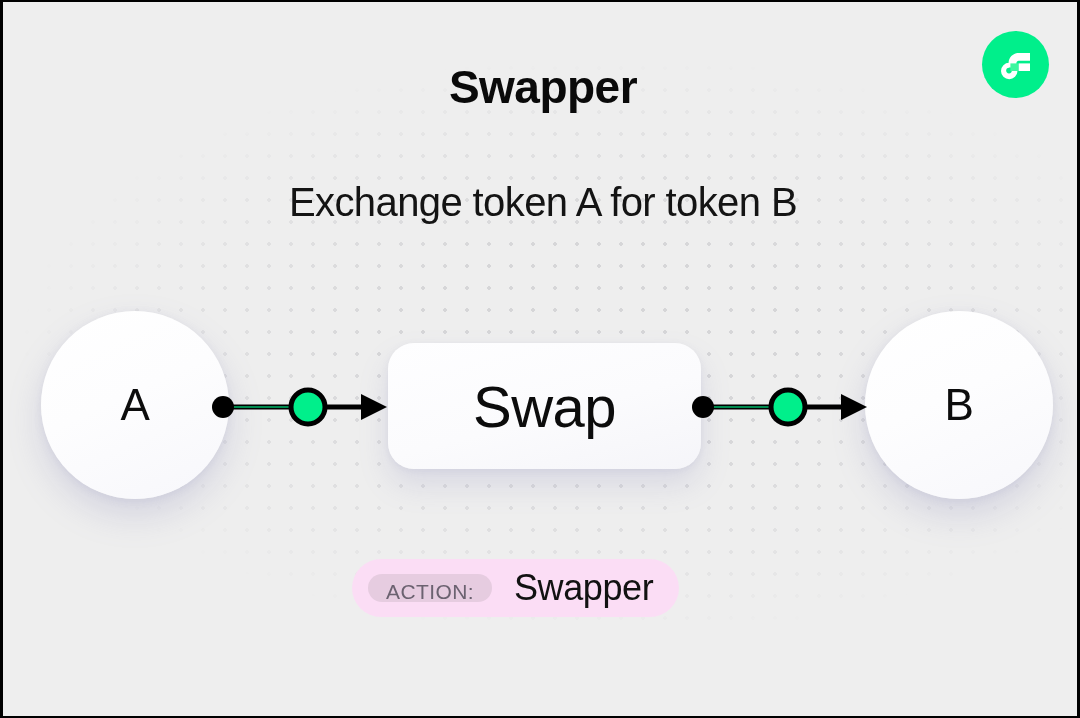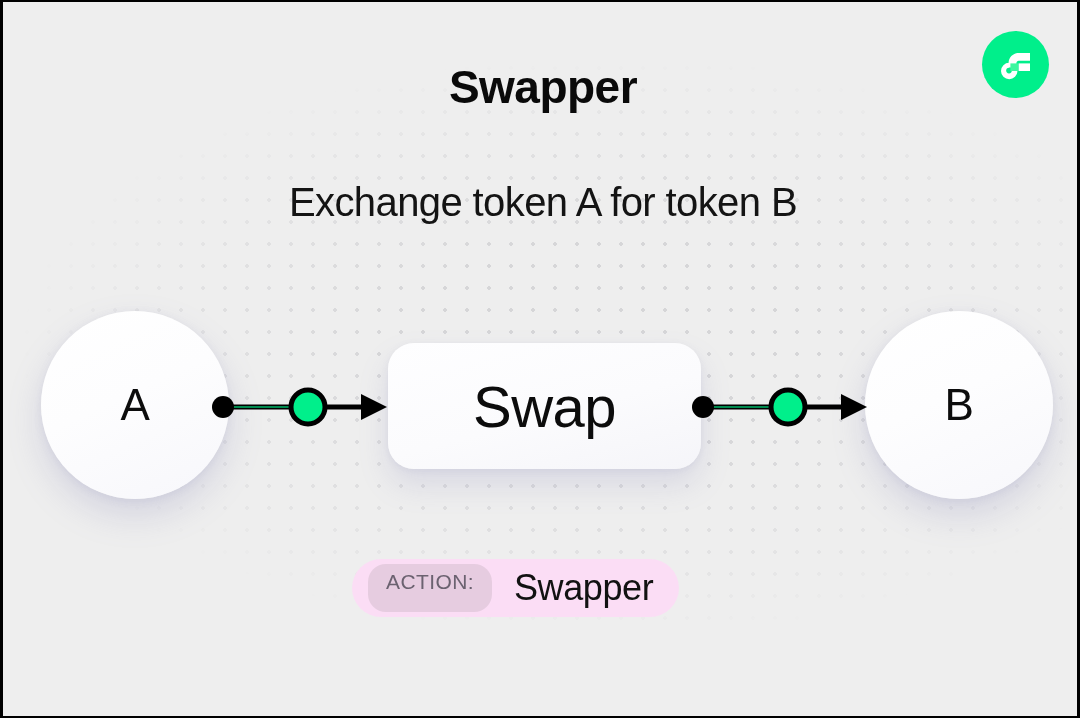--- a/index.html
+++ b/index.html
@@ -136,21 +136,21 @@
     padding: 0 26px 0 16px;
     box-sizing: border-box;
   }
   .action-pill {
     background: #e6cce0;
     color: #6b6270;
     font-size: 21px;
     font-weight: 500;
     letter-spacing: 0.4px;
     border-radius: 18px;
-    padding: 7px 18px 20px 18px;
+    padding: 7px 18px 0 18px;
     line-height: 1;
   }
   .action-value {
     margin-left: 22px;
     font-size: 36px;
     font-weight: 400;
     color: #121212;
     letter-spacing: -0.4px;
   }
 </style>

